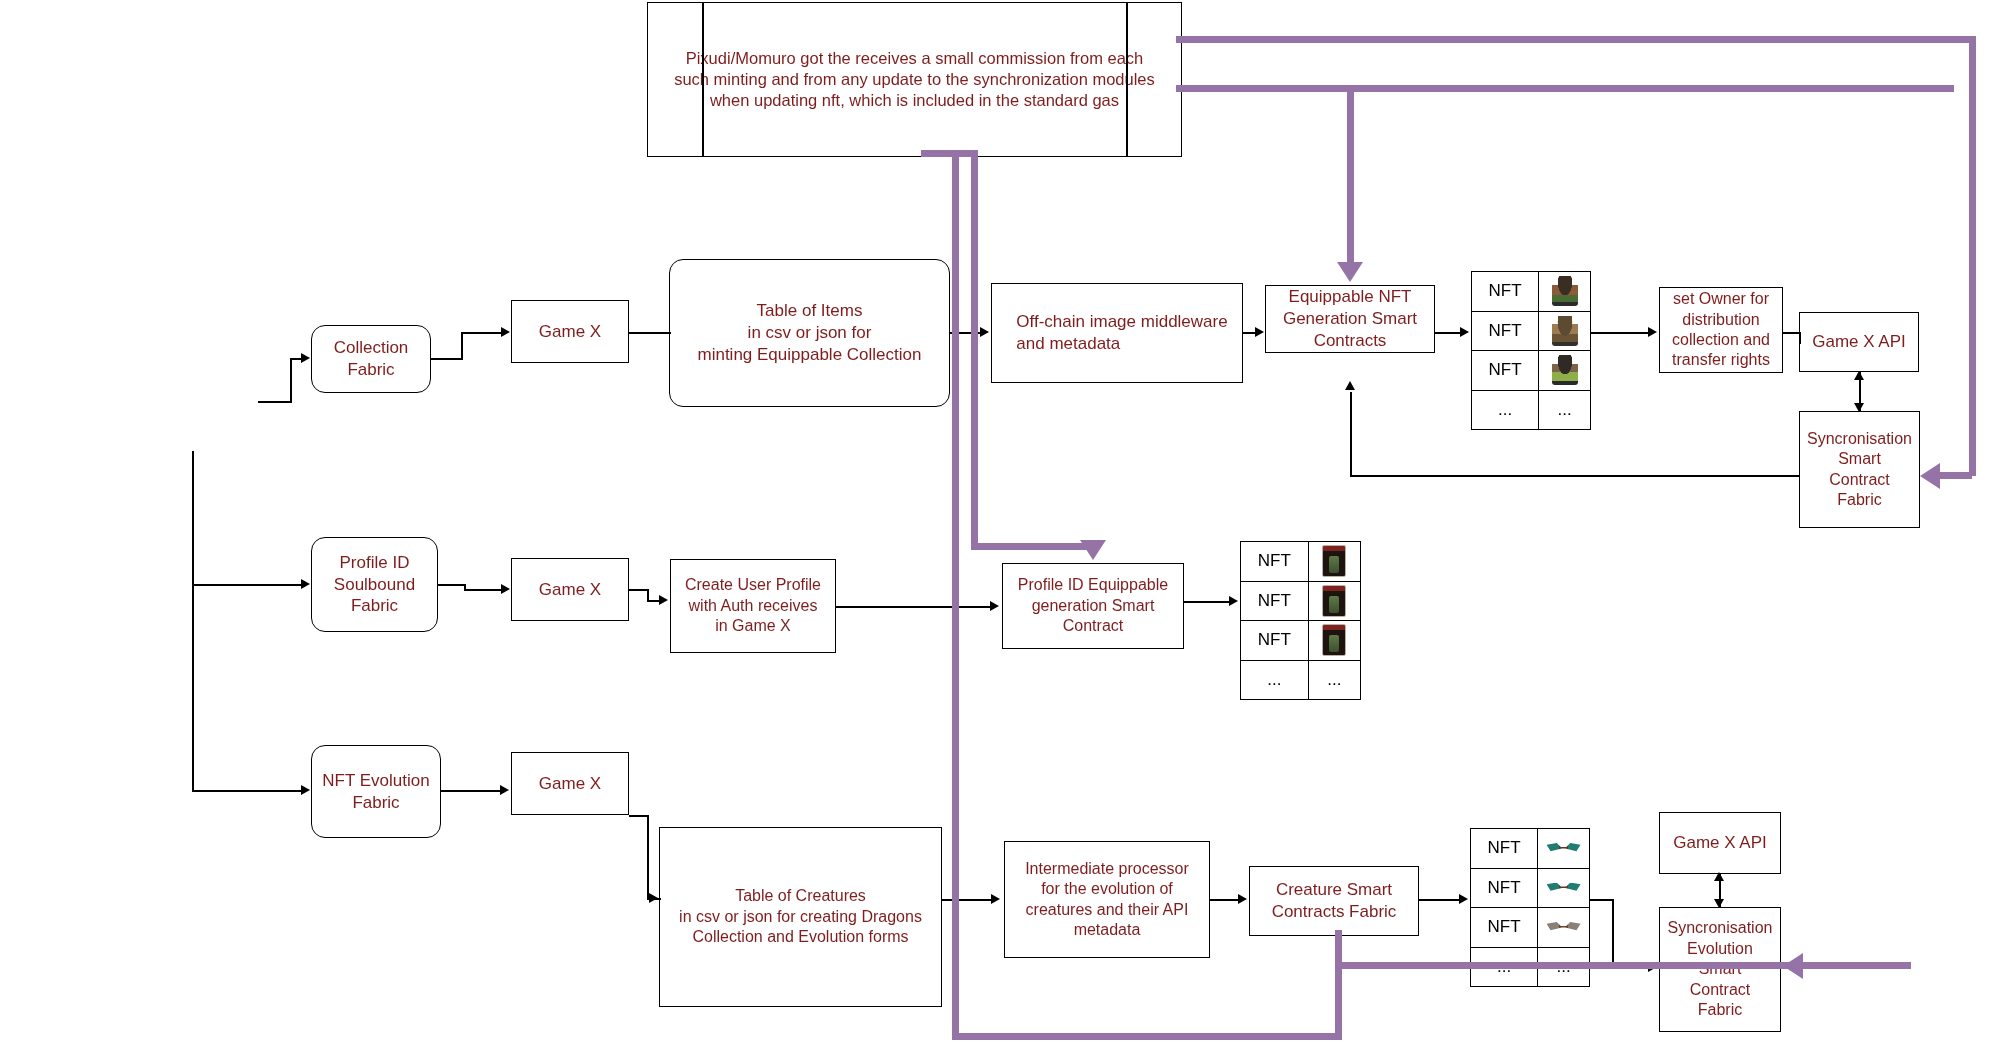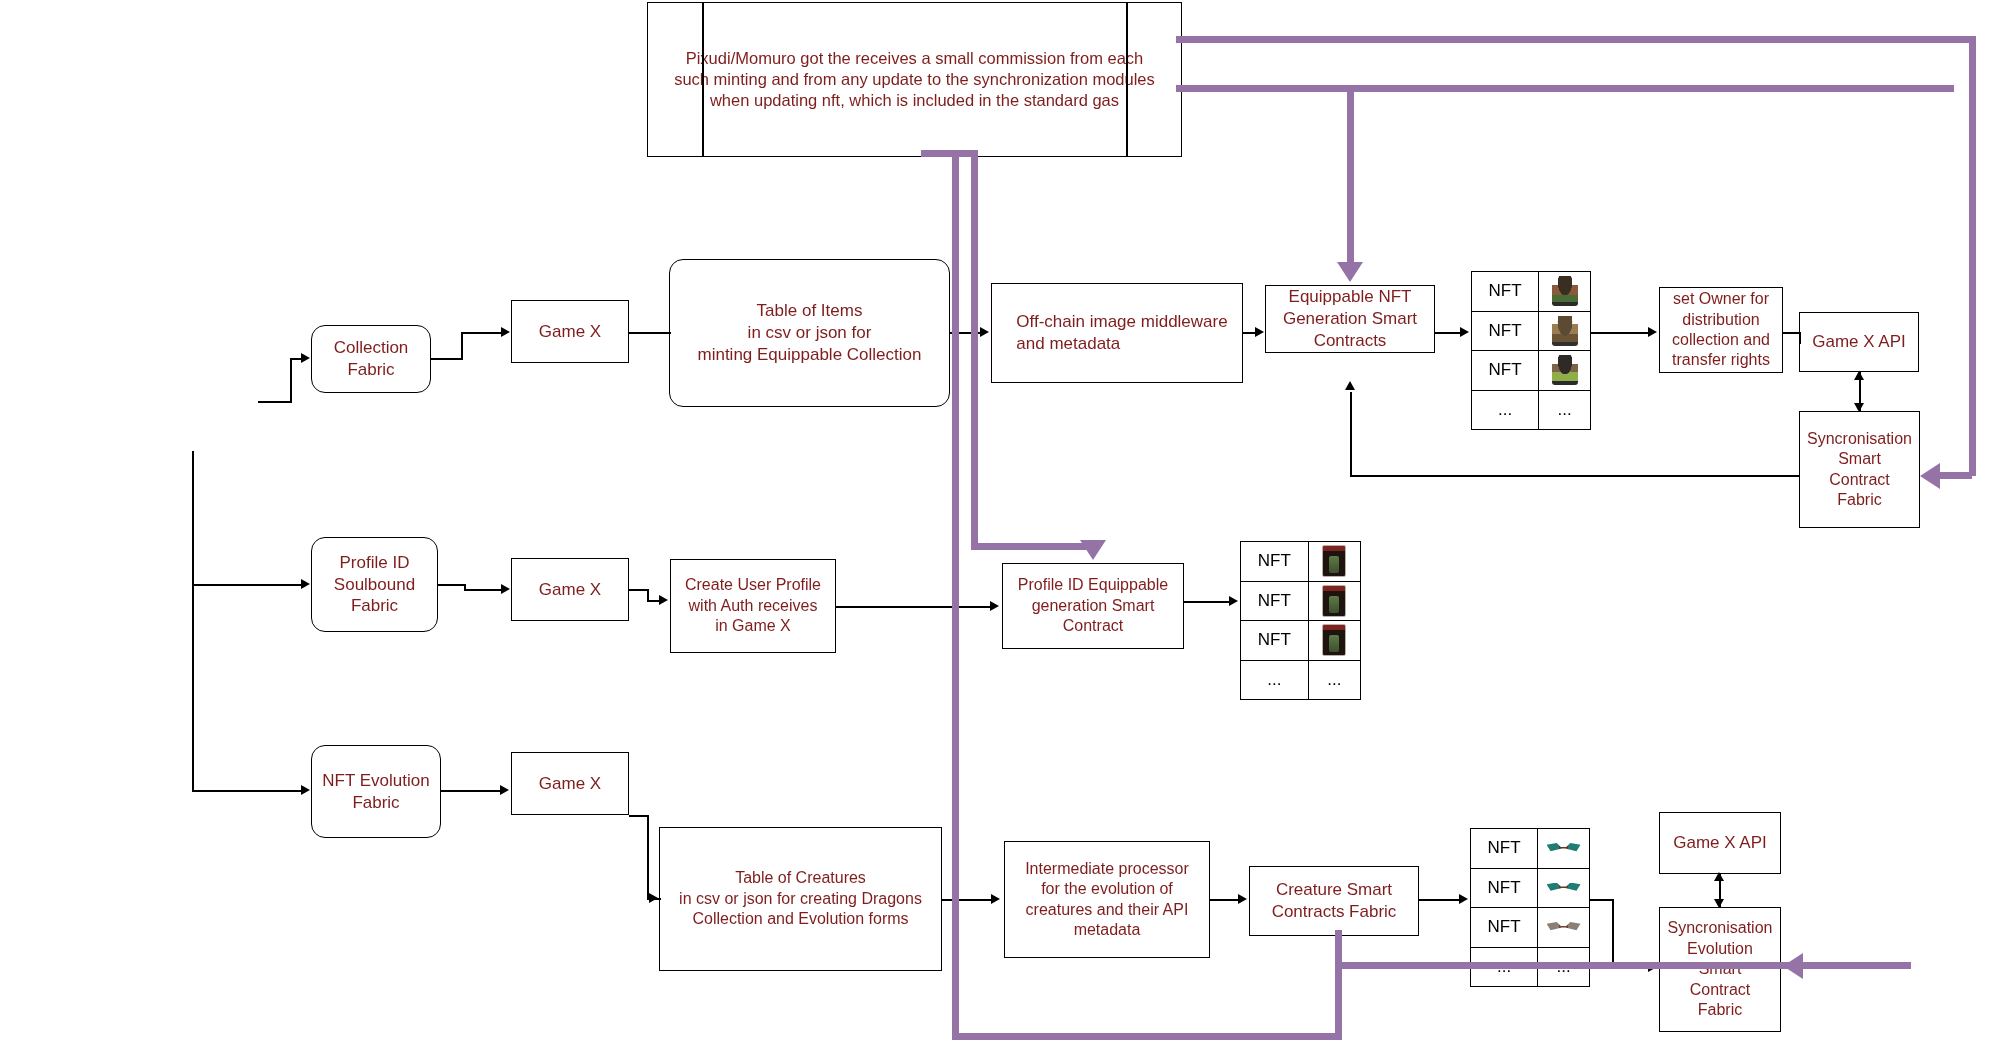--- a/index.html
+++ b/index.html
@@ -189,21 +189,21 @@
       <div class="nft-c2">
           <div class="sprite s-card" style="width:22px;height:30px;"></div>
         </div>
     </div>
     <div class="nft-row">
       <div class="nft-c1">...</div>
       <div class="nft-c2" style="font-size:17px;">...</div>
     </div>
   </div>
 
-  <div class="node" style="left:659px;top:827px;width:283px;height:144px;">
+  <div class="node" style="left:659px;top:827px;width:283px;height:180px;">
     <span class="lbl" style="font-size:16px;">Table of Creatures
 in csv or json for creating Dragons
 Collection and Evolution forms</span>
   </div>
 
   <div class="node" style="left:1004px;top:841px;width:206px;height:117px;">
     <span class="lbl" style="font-size:16px;">Intermediate processor
 for the evolution of
 creatures and their API
 metadata</span>

